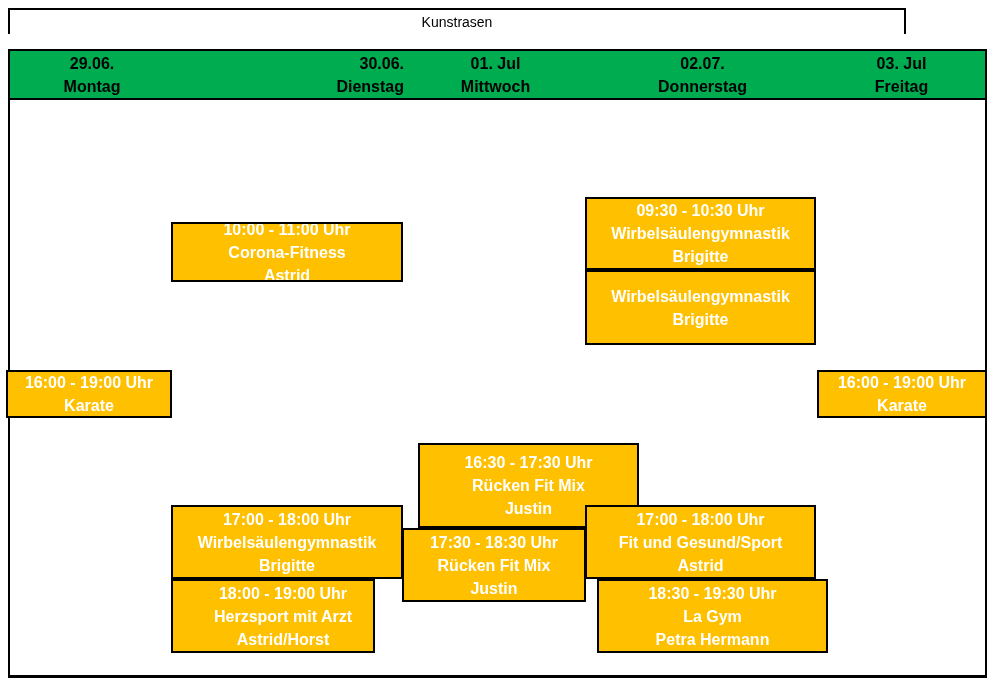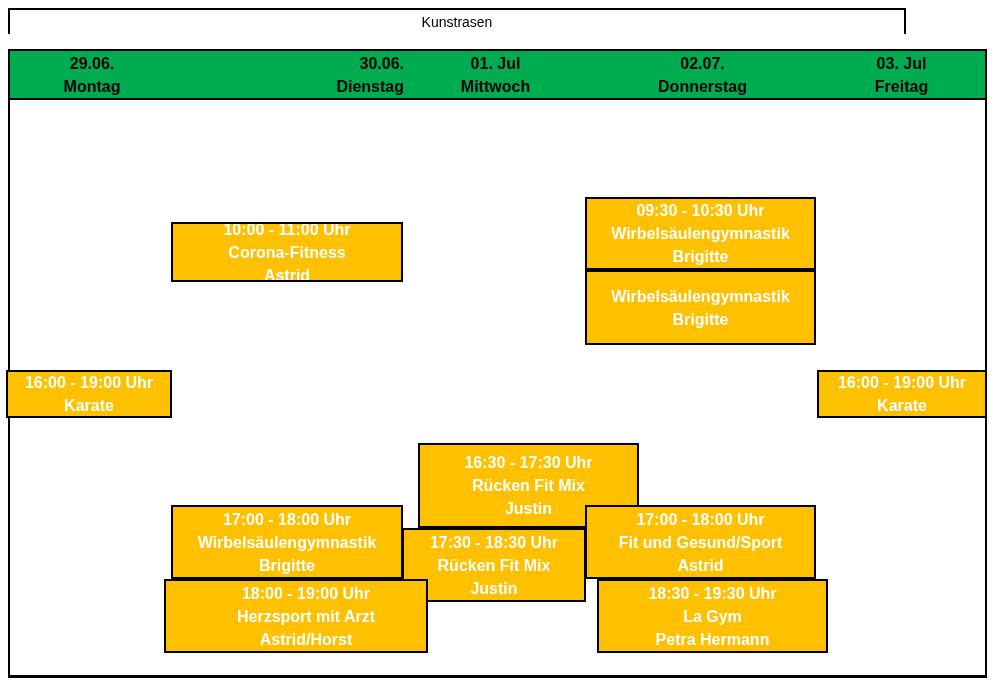--- a/index.html
+++ b/index.html
@@ -133,21 +133,21 @@
     <div class="event" style="left: 402px; top: 528px; width: 184px; height: 74px;">
       <span>17:30 - 18:30 Uhr</span>
       <span>Rücken Fit Mix</span>
       <span>Justin</span>
     </div>
     <div class="event" style="left: 171px; top: 505px; width: 232px; height: 74px;">
       <span>17:00 - 18:00 Uhr</span>
       <span>Wirbelsäulengymnastik</span>
       <span>Brigitte</span>
     </div>
-    <div class="event" style="left: 164px; top: 579px; width: 264px; height: 74px; padding-left: 20px;">
+    <div class="event" style="left: 171px; top: 579px; width: 204px; height: 74px; padding-left: 20px;">
       <span>18:00 - 19:00 Uhr</span>
       <span>Herzsport mit Arzt</span>
       <span>Astrid/Horst</span>
     </div>
     <div class="event" style="left: 585px; top: 505px; width: 231px; height: 74px;">
       <span>17:00 - 18:00 Uhr</span>
       <span>Fit und Gesund/Sport</span>
       <span>Astrid</span>
     </div>
     <div class="event" style="left: 585px; top: 579px; width: 231px; height: 74px; margin-left: 12px;">

